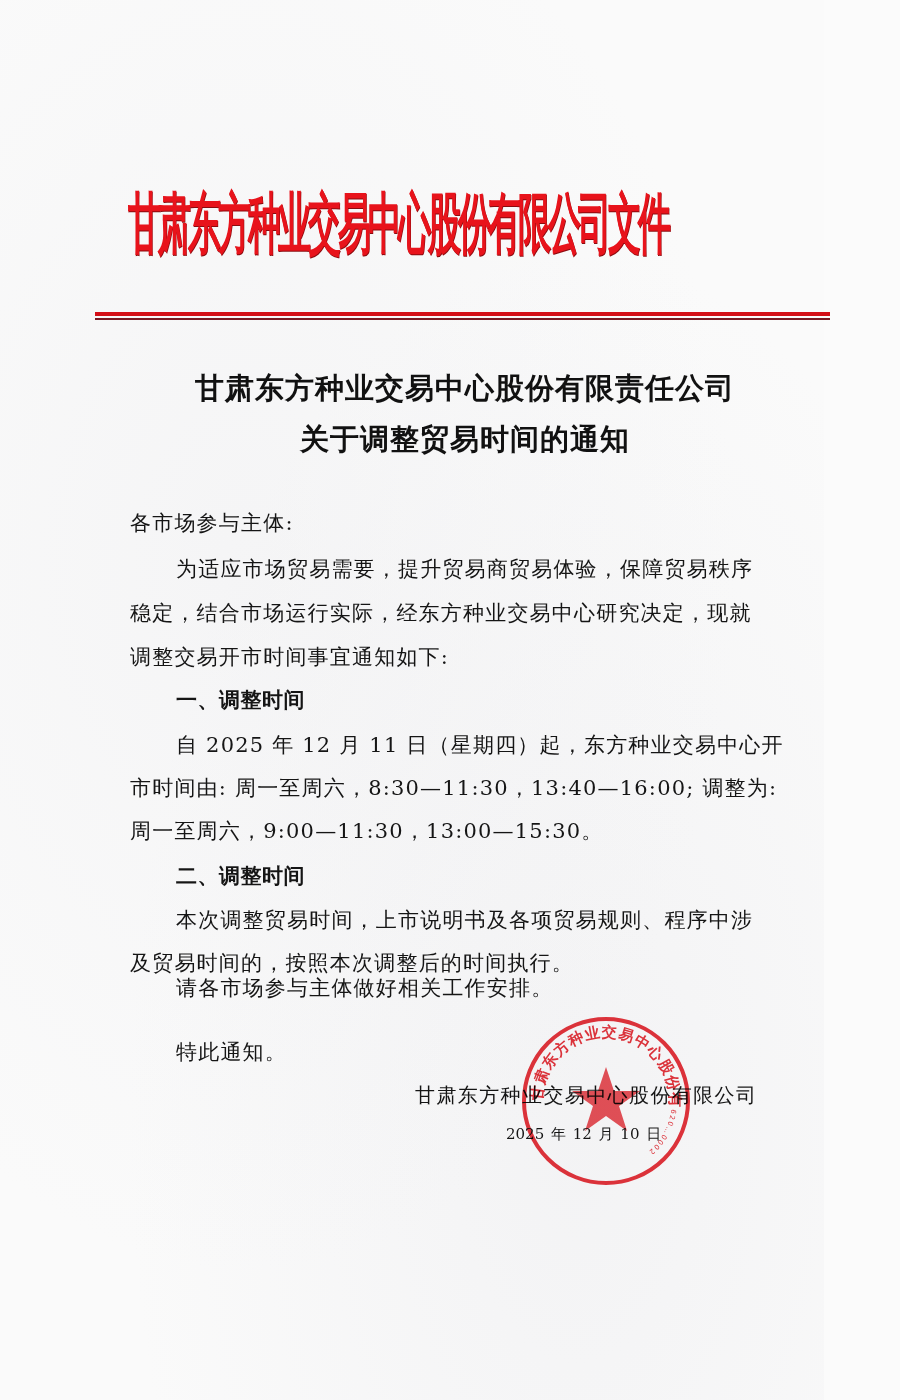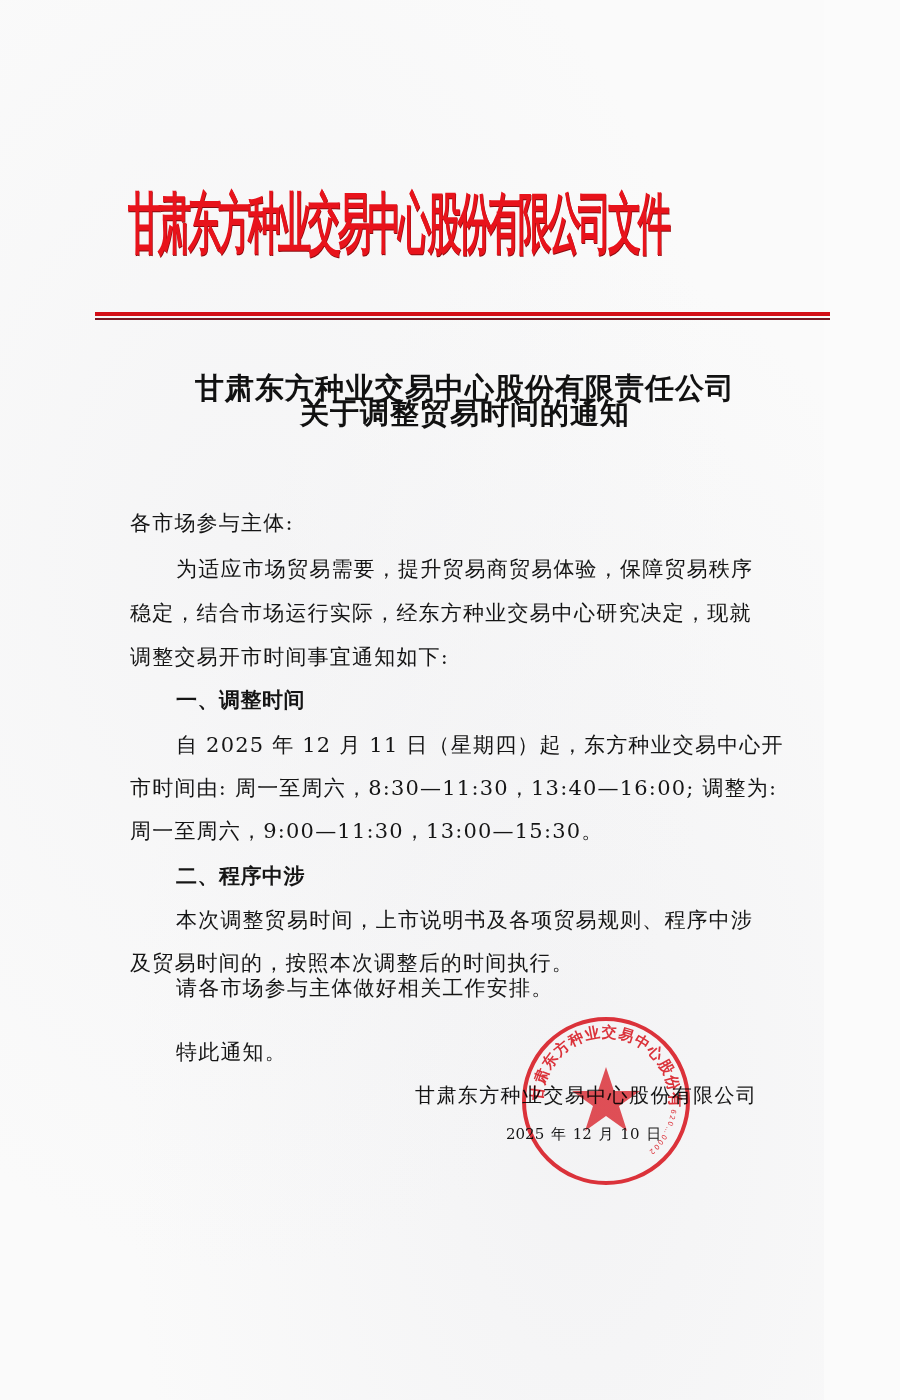--- a/index.html
+++ b/index.html
@@ -71,21 +71,21 @@
       width: 900px;
       text-align: center;
       font-family: "DejaVu Sans", "Liberation Sans", sans-serif;
       font-weight: bold;
       font-size: 29px;
       color: #111;
       letter-spacing: 1px;
       white-space: nowrap;
     }
     .notice-title.l1 { top: 369px; padding-left: 30px; box-sizing: border-box; }
-    .notice-title.l2 { top: 394px; padding-left: 30px; box-sizing: border-box; }
+    .notice-title.l2 { top: 420px; padding-left: 30px; box-sizing: border-box; }
 
     .body-line {
       position: absolute;
       left: 130px;
       font-size: 21px;
       letter-spacing: 1.2px;
       line-height: 24px;
       white-space: nowrap;
       color: #151515;
       font-family: "DejaVu Serif", "Liberation Serif", serif;
@@ -144,21 +144,21 @@
 
   <div class="body-line indent" style="top:557px;">为适应市场贸易需要，提升贸易商贸易体验，保障贸易秩序</div>
   <div class="body-line" style="top:645px;">调整交易开市时间事宜通知如下:</div>
   <div class="body-line" style="top:601px;">稳定，结合市场运行实际，经东方种业交易中心研究决定，现就</div>
 
   <div class="body-line indent section-heading" style="top:688px;">一、调整时间</div>
   <div class="body-line indent" style="top:733px;">自 2025 年 12 月 11 日（星期四）起，东方种业交易中心开</div>
   <div class="body-line" style="top:776px;">市时间由: 周一至周六，8:30—11:30，13:40—16:00; 调整为:</div>
   <div class="body-line" style="top:819px;">周一至周六，9:00—11:30，13:00—15:30。</div>
 
-  <div class="body-line indent section-heading" style="top:864px;">二、程序中涉</div>
+  <div class="body-line indent section-heading" style="top:864px;">二、调整时间</div>
   <div class="body-line" style="top:951px;">及贸易时间的，按照本次调整后的时间执行。</div>
   <div class="body-line indent" style="top:908px;">本次调整贸易时间，上市说明书及各项贸易规则、程序中涉</div>
 
   <div class="body-line indent" style="top:976px;">请各市场参与主体做好相关工作安排。</div>
   <div class="body-line indent" style="top:1040px;">特此通知。</div>
 
   <div class="signature">甘肃东方种业交易中心股份有限公司</div>
   <div class="sign-date">2025 年 12 月 10 日</div>
 
   <svg class="seal" viewBox="0 0 172 172" xmlns="http://www.w3.org/2000/svg">

